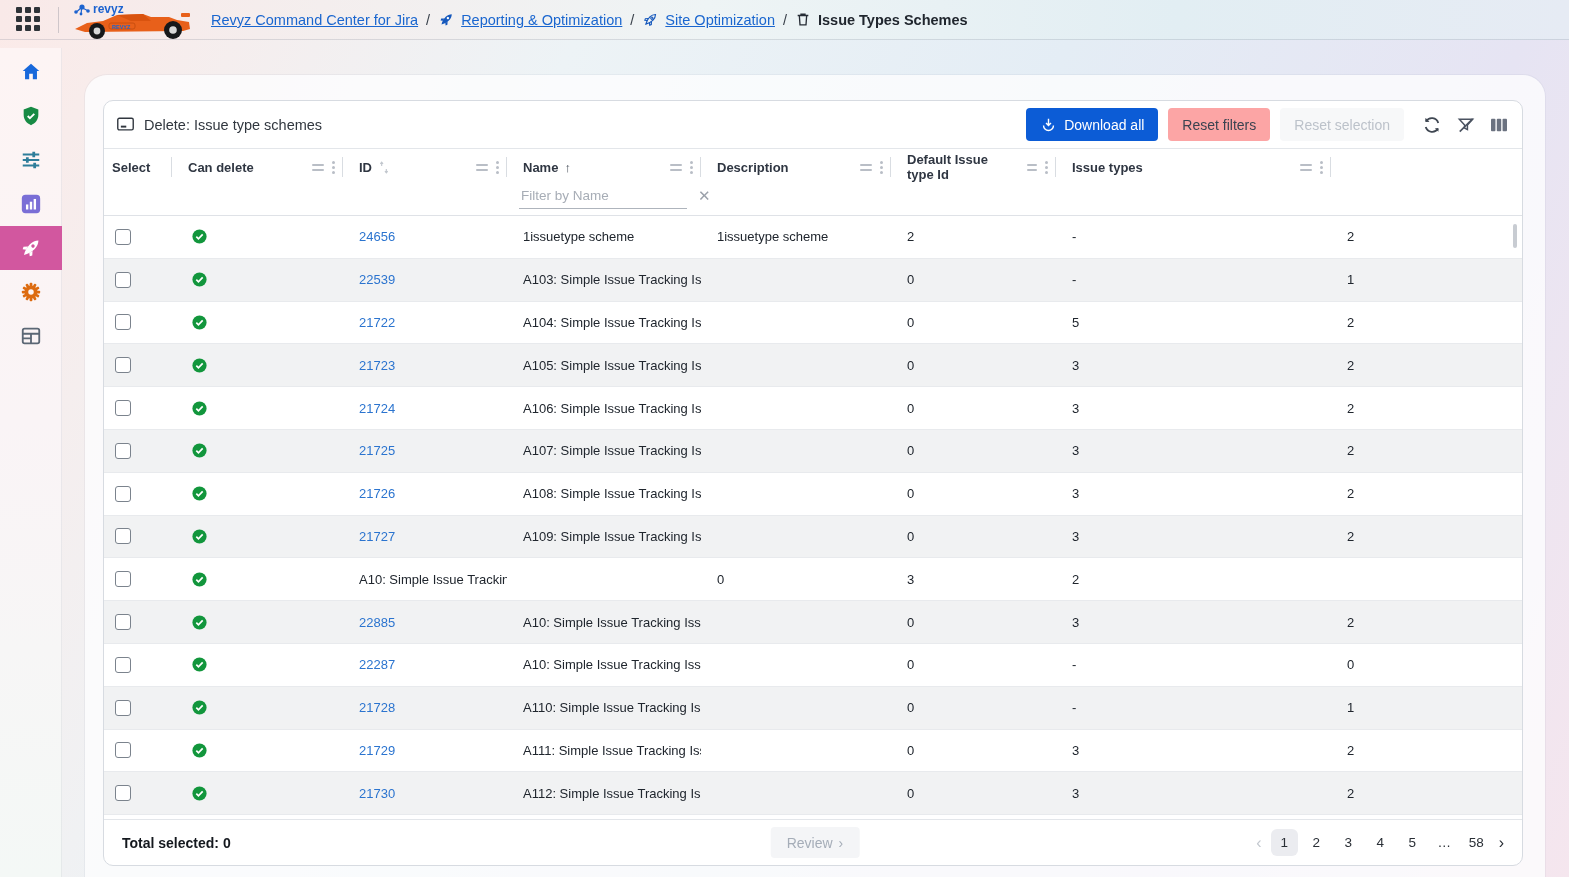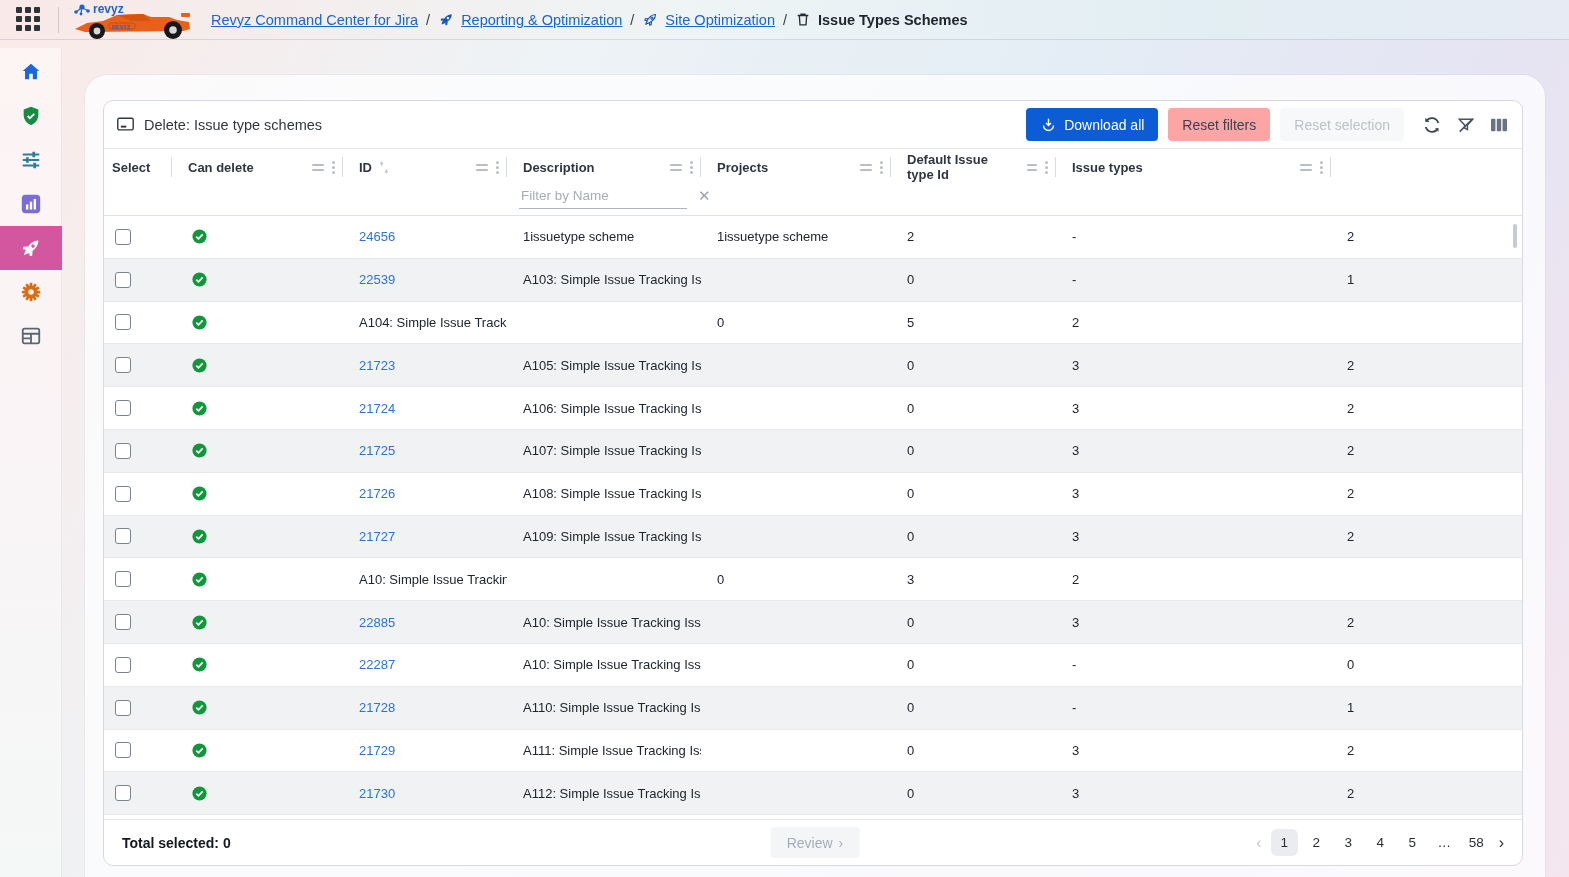--- a/index.html
+++ b/index.html
@@ -327,34 +327,35 @@
                 <i></i>
                 <i></i>
               </span>
             <span class="vdots">
                 <i></i>
                 <i></i>
                 <i></i>
               </span>
           </div>
           <div class="hcell">
-            <span>Description</span>
+            <span>Name</span>
+            <span class="sort-asc">↑</span>
             <span class="hspacer"></span>
             <span class="fbars">
                 <i></i>
                 <i></i>
               </span>
             <span class="vdots">
                 <i></i>
                 <i></i>
                 <i></i>
               </span>
           </div>
           <div class="hcell">
-            <span>Projects</span>
+            <span>Description</span>
             <span class="hspacer"></span>
             <span class="fbars">
                 <i></i>
                 <i></i>
               </span>
             <span class="vdots">
                 <i></i>
                 <i></i>
                 <i></i>
               </span>
@@ -446,20 +447,23 @@
               <span class="checkbox"></span>
             </div>
     <div class="cell" style="padding-left:19px;">
       <span>
         <svg width="17" height="17" viewBox="0 0 24 24">
                   <circle cx="12" cy="12" r="10" fill="#12963c"></circle>
                   <path d="M7.5 12.3l3 3 6-6.3" stroke="#fff" stroke-width="2.4" fill="none"></path>
                 </svg>
       </span>
     </div>
+    <div class="cell">
+              <a class="idlink">21722</a>
+            </div>
     <div class="cell">A104: Simple Issue Tracking Iss</div>
     <div class="cell"></div>
     <div class="cell">0</div>
     <div class="cell">5</div>
     <div class="cell">2</div>
   </div>
 
   <div class="grid-cols trow alt">
     <div class="cell">
               <span class="checkbox"></span>

